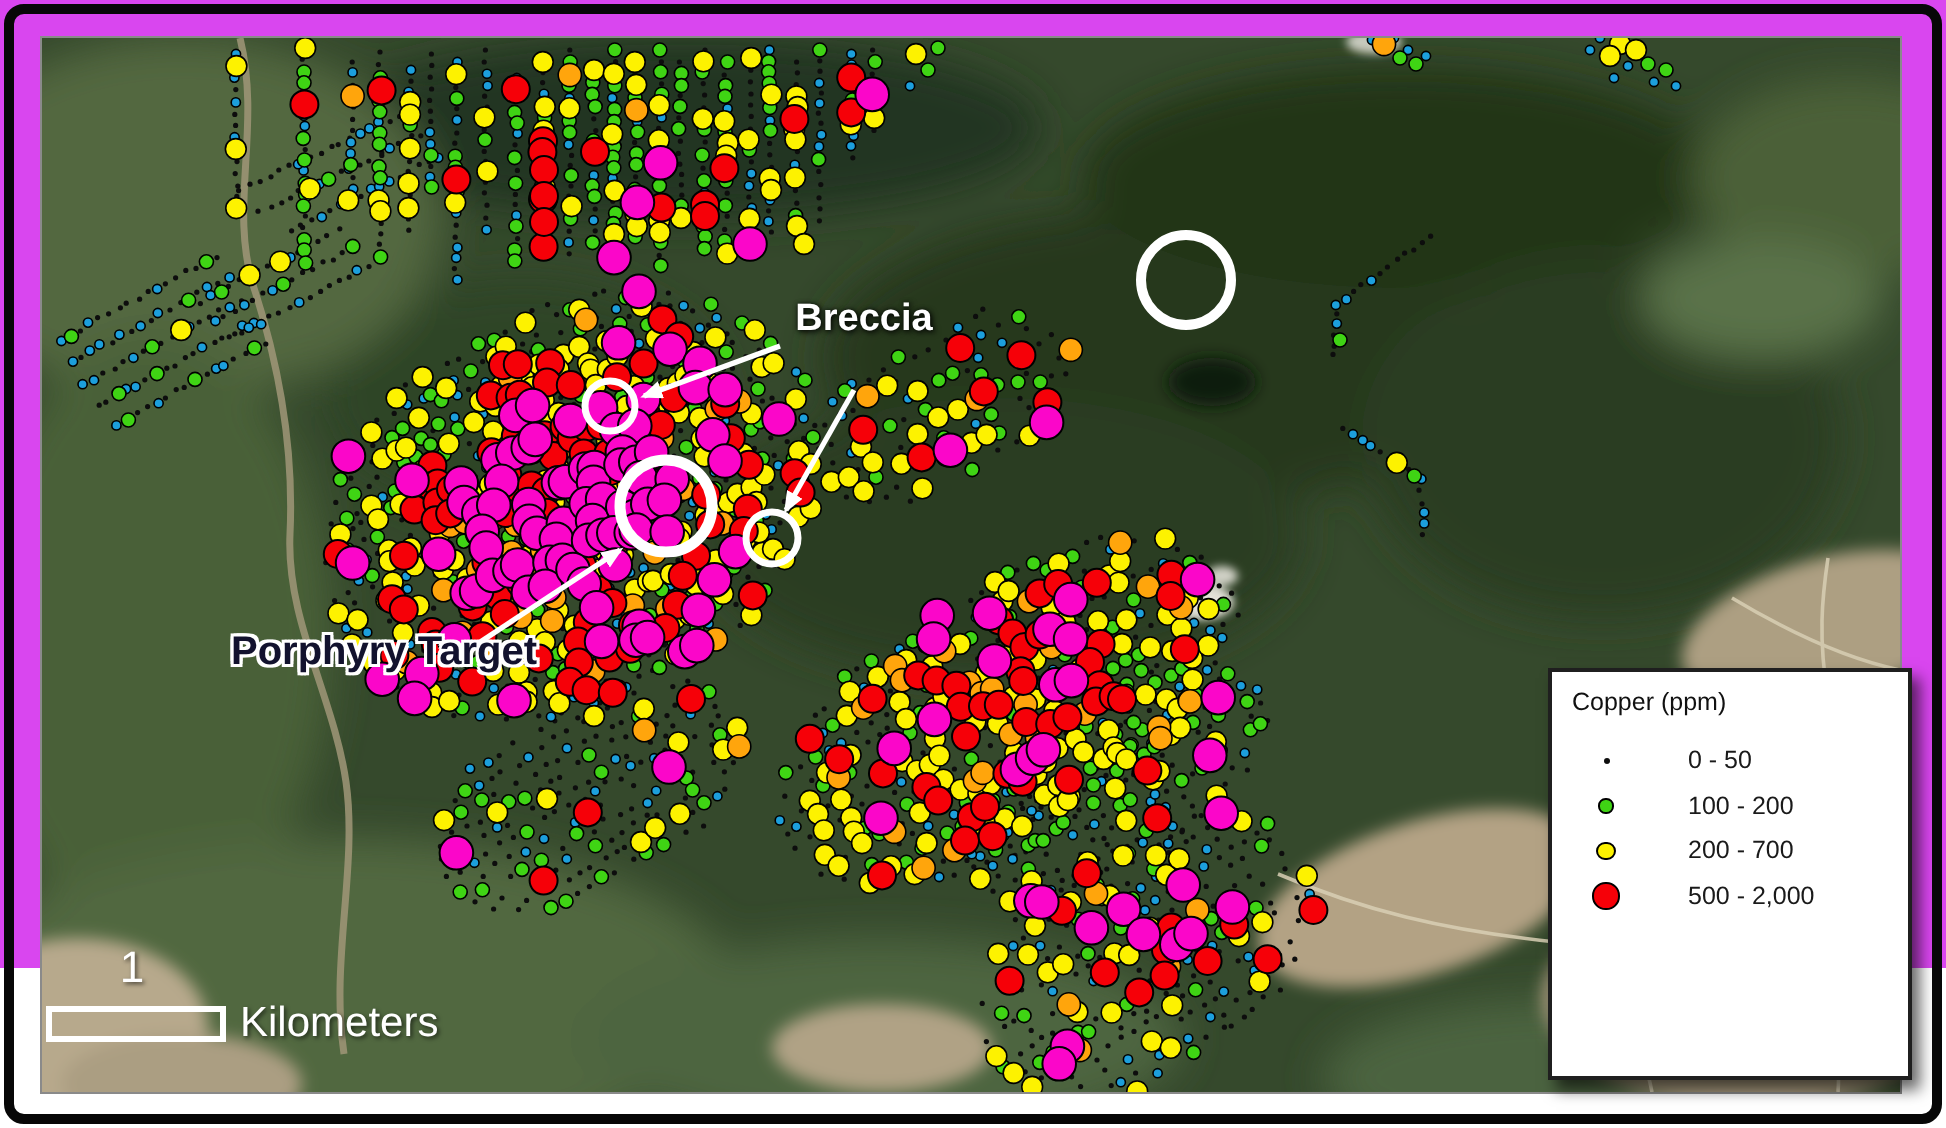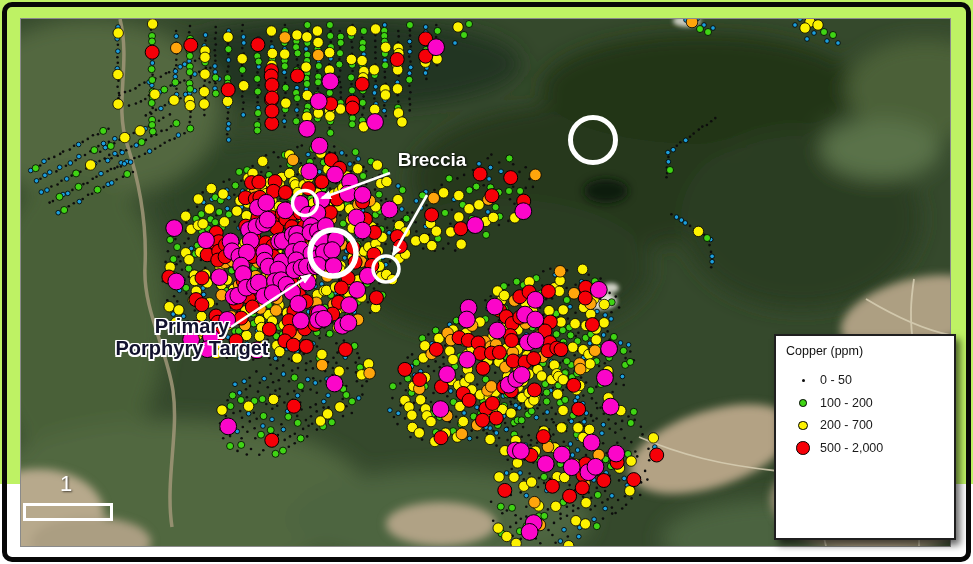--- a/index.html
+++ b/index.html
@@ -1,17 +1,17 @@
 <!DOCTYPE html>
 <html><head>
 <meta charset="utf-8">
 <style>
   html,body{margin:0;padding:0;background:#ffffff;width:973px;height:564px;overflow:hidden;
     font-family:"Liberation Sans","DejaVu Sans",sans-serif;}
-  .frame{position:absolute;left:0;top:0;width:973px;height:484px;background:#bef264;}
+  .frame{position:absolute;left:0;top:0;width:973px;height:484px;background:#d946ef;}
   .slide-border{position:absolute;left:2px;top:2px;width:959px;height:550px;border:5px solid #070707;
     border-radius:10px;z-index:10;pointer-events:none;}
   .map{position:absolute;left:21px;top:19px;width:929px;height:527px;background:#31462a;
     outline:1px solid #8a8a8a;z-index:1;}
   .map svg{position:absolute;left:0;top:0;}
   
   .anno{position:absolute;text-align:center;font-weight:bold;z-index:3;line-height:1.08;}
   .anno-breccia{left:325px;top:131px;width:172px;font-size:19px;color:#ffffff;
     text-shadow:1px 1px 3px rgba(0,0,0,.85),0 0 2px rgba(0,0,0,.7);}
   .anno-primary{left:46px;top:297px;width:250px;font-size:20px;color:#12122e;
@@ -22,21 +22,21 @@
     text-shadow:1px 1px 2px rgba(0,0,0,.6);z-index:3;}
   .sb-rect{position:absolute;left:2px;top:484px;width:90px;height:18px;border:3px solid #ffffff;
     box-sizing:border-box;z-index:3;}
   .sb-unit{position:absolute;left:99px;top:481px;font-size:21px;color:#fff;
     text-shadow:1px 1px 2px rgba(0,0,0,.6);z-index:3;}
   
   .legend{position:absolute;left:753px;top:315px;width:182px;height:206px;background:#ffffff;
     border:2px solid #1f1f1f;box-sizing:border-box;box-shadow:4px 5px 7px rgba(0,0,0,.6);
     padding:8px 0 0 10px;z-index:5;}
   .legend-title{font-size:12.5px;color:#111;margin-bottom:11px;}
-  .legend-row{display:flex;align-items:center;height:22.5px;}
+  .legend-row{display:flex;align-items:center;height:22.5px;gap:24px;}
   .legend-sym{width:34px;display:flex;justify-content:center;align-items:center;flex:0 0 34px;}
   .legend-sym i{display:block;border-radius:50%;box-sizing:border-box;border:1px solid #000;}
   .legend-lbl{font-size:12.5px;color:#1a1a1a;}
 </style>
 </head>
 <body>
 
 <div class="frame">
   <div class="map">
     <svg width="929" height="527" viewBox="0 0 929 527">
@@ -2365,26 +2365,26 @@
           <line x1="369" y1="154" x2="301" y2="179" stroke="#ffffff" stroke-width="2.6" marker-end="url(#arrowhead)"></line>
           <line x1="406" y1="176" x2="372" y2="236" stroke="#ffffff" stroke-width="2.6" marker-end="url(#arrowhead)"></line>
           <line x1="210" y1="308" x2="289" y2="256" stroke="#ffffff" stroke-width="2.6" marker-end="url(#arrowhead)"></line>
         </g>
     </svg>
 
     <div class="anno anno-breccia">
       <div>Breccia</div>
     </div>
     <div class="anno anno-primary">
-      <div>Primary</div>
       <div>Porphyry Target</div>
     </div>
 
     <div class="sb-num">1</div>
     <div class="sb-rect"></div>
+    <div class="sb-unit">Kilometers</div>
 
     <div class="legend">
       <div class="legend-title">Copper (ppm)</div>
       <div id="legend-items">
           <div class="legend-row">
             <span class="legend-sym">
               <i style="width: 3px; height: 3px; background: rgb(13, 13, 13); border: none;"></i>
             </span>
             <span class="legend-lbl">0 - 50</span>
           </div>

